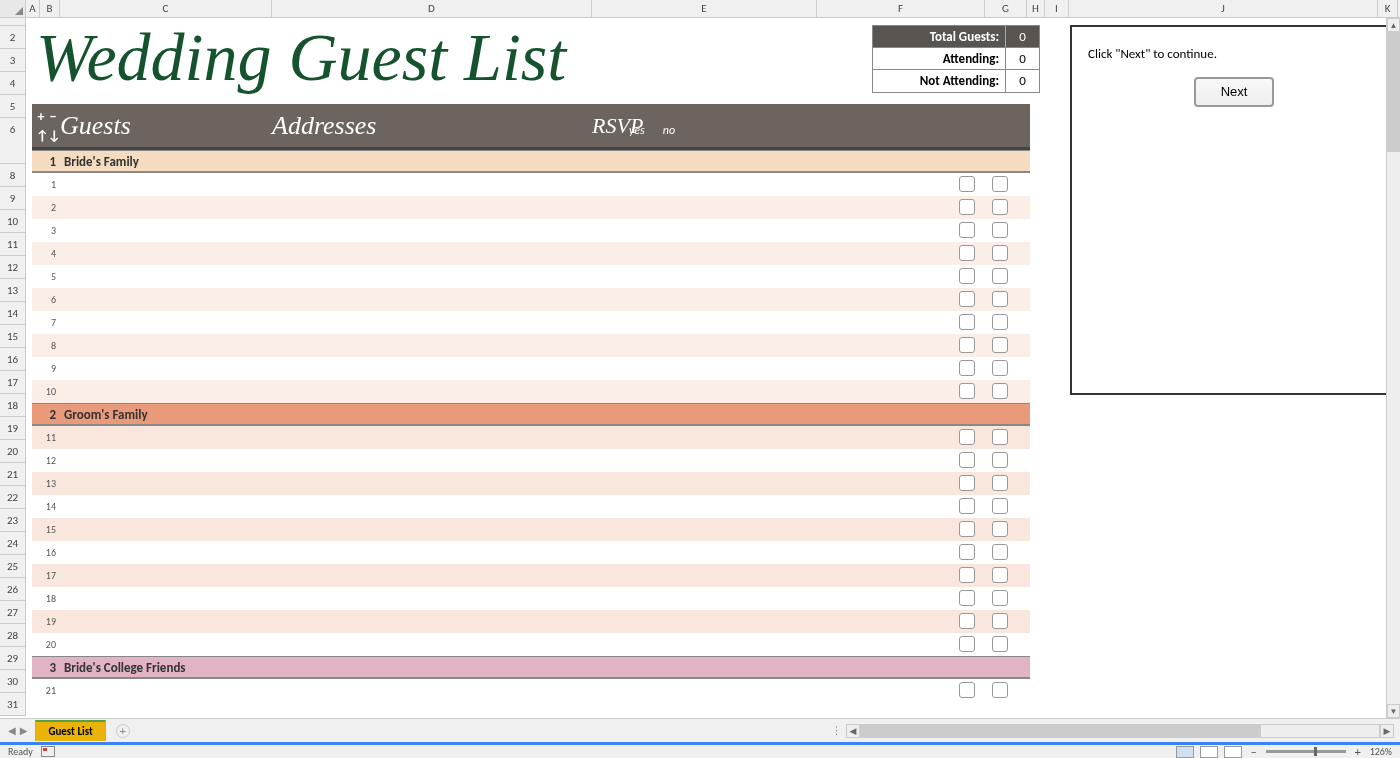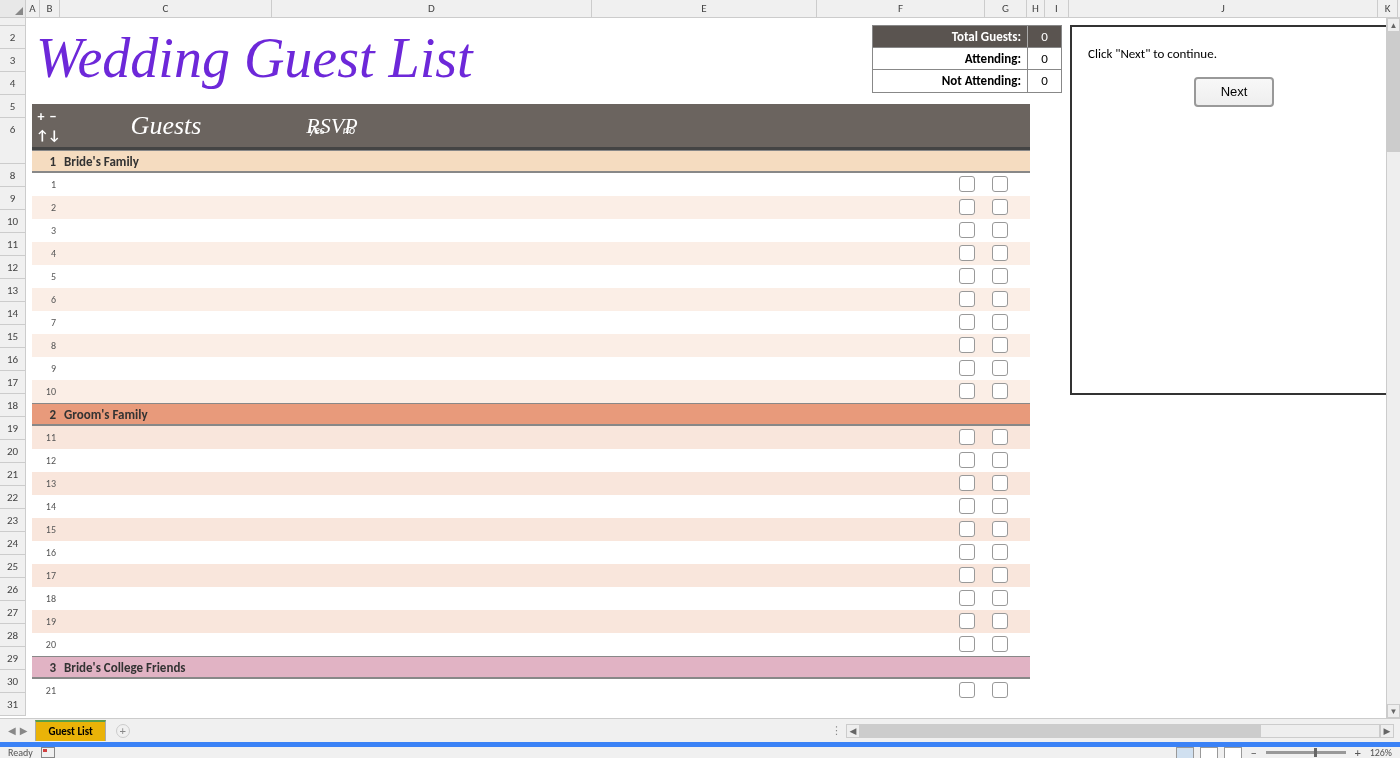--- a/index.html
+++ b/index.html
@@ -14,43 +14,43 @@
 
 .sheet-body { display: flex; height: 698px; }
 .row-headers { width: 26px; background: #f0f0f0; flex-shrink: 0; }
 .row-headers .rh { height: 23px; text-align: center; font-size: 11px; color: #444; border-bottom: 1px solid #ccc; border-right: 1px solid #ccc; line-height: 23px; }
 .row-headers .rh.small { height: 8px; line-height: 8px; font-size: 8px; }
 .row-headers .rh.big { height: 46px; }
 
 .grid { flex: 1; position: relative; overflow: hidden; }
 
 
-.title { position: absolute; left: 10px; top: 8px; font-family: 'Brush Script MT', cursive; font-size: 56px; color: #6d28d9; font-style: italic; }
-
-
-.summary { position: absolute; left: 846px; top: 7px; width: 190px; border: 1px solid #888; background: #fff; }
+.title { position: absolute; left: 10px; top: 0; font-family: 'Brush Script MT', cursive; font-size: 68px; color: #14532d; font-style: italic; }
+
+
+.summary { position: absolute; left: 846px; top: 7px; width: 168px; border: 1px solid #888; background: #fff; }
 .summary .srow { display: flex; height: 22px; border-bottom: 1px solid #888; }
 .summary .srow:last-child { border-bottom: none; }
 .summary .srow .lbl { flex: 1; text-align: right; padding-right: 6px; font-weight: bold; line-height: 22px; font-size: 13px; }
 .summary .srow .val { width: 34px; text-align: center; line-height: 22px; border-left: 1px solid #888; font-size: 13px; }
 .summary .srow.dark { background: #5a5450; color: #fff; }
 .summary .srow.dark .val { border-left-color: #aaa; }
 
 
 .instr { position: absolute; left: 1044px; top: 7px; width: 328px; height: 370px; border: 2px solid #333; background: #fff; padding: 18px 16px; font-size: 13px; line-height: 1.35; }
 .instr h3 { font-size: 14px; margin-bottom: 14px; font-weight: bold; }
 .instr h3 .ul { text-decoration: underline; }
 .instr p { margin-bottom: 14px; }
 .instr .next-btn { display: block; margin: 10px auto 0; width: 80px; height: 30px; border: 2px solid #999; border-radius: 4px; background: linear-gradient(#f8f8f8,#eee); cursor: pointer; font-size: 13px; }
 
 
 .thead { position: absolute; left: 6px; top: 86px; width: 998px; height: 46px; background: #6b645f; color: #fff; display: flex; align-items: center; border-bottom: 3px solid #444; }
 .thead .tools { width: 28px; padding-left: 4px; display: flex; flex-wrap: wrap; gap: 2px; font-size: 14px; font-weight: bold; }
 .thead .tools span { width: 10px; text-align: center; cursor: pointer; }
-.thead .hcol { font-family: 'Brush Script MT', cursive; font-size: 26px; font-style: italic; text-align: center; }
+.thead .hcol { font-family: 'Brush Script MT', cursive; font-size: 26px; font-style: italic; }
 .thead .hcol.guests { width: 212px; }
 .thead .hcol.addr { width: 320px; }
 .thead .hcol.notes { width: 290px; }
 .thead .hcol.rsvp { width: 120px; font-size: 22px; position: relative; }
 .thead .hcol.rsvp .sub { position: absolute; bottom: 2px; width: 100%; left: 0; display: flex; justify-content: center; gap: 18px; font-family: Calibri; font-style: italic; font-size: 12px; }
 
 
 .rows { position: absolute; left: 6px; top: 132px; width: 998px; }
 
 .section { height: 23px; display: flex; align-items: center; font-weight: bold; font-size: 13px; border-bottom: 2px solid #888; border-top: 1px solid #888; }
@@ -74,21 +74,21 @@
 .tabs-bar .nav { display: flex; gap: 4px; padding: 0 8px; color: #888; }
 .tabs-bar .nav span { cursor: pointer; font-size: 10px; }
 .tabs-bar .tab { background: #eab308; border: 1px solid #aaa; border-bottom: none; padding: 3px 12px; font-weight: bold; border-top: 2px solid #5a9e4a; }
 .tabs-bar .add { margin-left: 10px; color: #888; border: 1px solid #ccc; border-radius: 50%; width: 14px; height: 14px; text-align: center; line-height: 12px; cursor: pointer; font-size: 12px; }
 .tabs-bar .hscroll { flex: 1; display: flex; align-items: center; justify-content: flex-end; padding-right: 6px; }
 .tabs-bar .hscroll .track { width: 520px; height: 14px; background: #eee; border: 1px solid #ccc; position: relative; }
 .tabs-bar .hscroll .track .thumb { position: absolute; left: 0; width: 400px; height: 100%; background: #ccc; }
 .tabs-bar .hscroll .btn { width: 14px; height: 14px; border: 1px solid #ccc; background: #eee; text-align: center; line-height: 12px; font-size: 9px; color: #666; cursor: pointer; }
 
 
-.status-bar { position: absolute; bottom: 0; left: 0; right: 0; height: 16px; background: #f0f0f0; border-top: 5px solid #3b82f6; display: flex; align-items: center; font-size: 10px; color: #555; padding: 0 8px; }
+.status-bar { position: absolute; bottom: 0; left: 0; right: 0; height: 16px; background: #f0f0f0; border-top: 3px solid #3b82f6; display: flex; align-items: center; font-size: 10px; color: #555; padding: 0 8px; }
 .status-bar .right { margin-left: auto; display: flex; align-items: center; gap: 6px; }
 .status-bar .view-btn { width: 18px; height: 12px; border: 1px solid #999; background: #fff; cursor: pointer; }
 .status-bar .view-btn.active { background: #d0e0f0; }
 .status-bar .zoom-slider { width: 80px; height: 3px; background: #999; position: relative; }
 .status-bar .zoom-slider .h { position: absolute; top: -3px; left: 48px; width: 3px; height: 9px; background: #666; }
 .status-bar .zbtn { cursor: pointer; font-size: 12px; width: 12px; text-align: center; }
 
 
 .vscroll { position: absolute; right: 0; top: 18px; width: 14px; bottom: 40px; background: #eee; border-left: 1px solid #ccc; }
 .vscroll .btn { height: 14px; background: #eee; border: 1px solid #ccc; text-align: center; font-size: 8px; color: #666; line-height: 12px; cursor: pointer; }
@@ -176,20 +176,21 @@
     </div>
 
     <div class="thead">
       <div class="tools">
         <span>+</span>
         <span>−</span>
         <span>↑</span>
         <span>↓</span>
       </div>
       <div class="hcol guests">Guests</div>
+      <div class="hcol addr">Addresses</div>
       <div class="hcol rsvp">
         <span>RSVP</span>
         <div class="sub">
             <span>yes</span>
             <span>no</span>
           </div>
       </div>
     </div>
 
     <div class="rows" id="rows-container">

